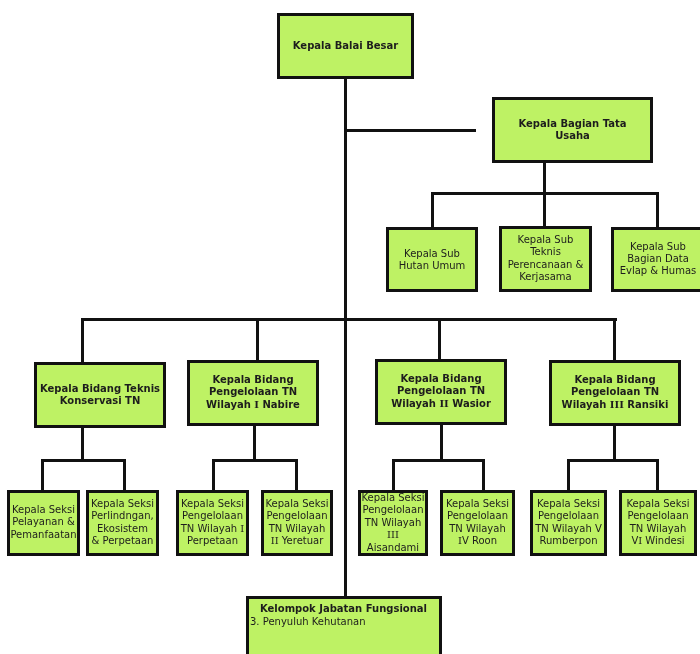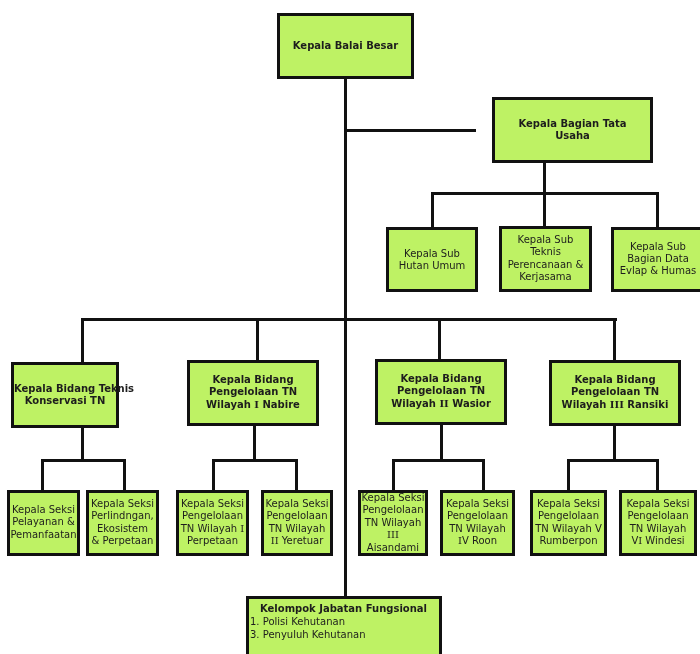--- a/index.html
+++ b/index.html
@@ -24,21 +24,21 @@
   #fungsional .ttl{display:block;font-weight:bold;font-size:10px;
        line-height:13px;text-align:center;}
   #fungsional .it{display:block;font-weight:normal;font-size:10px;line-height:13px;}
 
   
   #kepala-balai-besar{left:277px;top:13px;width:137px;height:66px;}
   #kepala-bagian-tata-usaha{left:492px;top:97px;width:161px;height:66px;}
   #subbag-1{left:386px;top:227px;width:92px;height:65px;}
   #subbag-2{left:499px;top:226px;width:93px;height:66px;}
   #subbag-3{left:611px;top:227px;width:94px;height:65px;}
-  #bidang-1{left:11px;top:362px;width:108px;height:66px;}
+  #bidang-1{left:34px;top:362px;width:132px;height:66px;}
   #bidang-2{left:187px;top:360px;width:132px;height:66px;}
   #bidang-3{left:375px;top:359px;width:132px;height:66px;}
   #bidang-4{left:549px;top:360px;width:132px;height:66px;}
   #seksi-1{left:7px;top:490px;width:73px;height:66px;}
   #seksi-2{left:86px;top:490px;width:73px;height:66px;}
   #seksi-3{left:176px;top:490px;width:73px;height:66px;}
   #seksi-4{left:261px;top:490px;width:72px;height:66px;}
   #seksi-5{left:358px;top:490px;width:70px;height:66px;}
   #seksi-6{left:440px;top:490px;width:75px;height:66px;}
   #seksi-7{left:530px;top:490px;width:77px;height:66px;}
@@ -235,18 +235,17 @@
       <span class="ln">Kepala Seksi</span>
       <span class="ln">Pengelolaan</span>
       <span class="ln">TN Wilayah</span>
       <span class="ln">V<span class="rn">I</span> Windesi</span>
     </div>
   </div>
 
   <div class="box reg" id="fungsional">
     <div class="inner">
       <span class="ttl">Kelompok Jabatan Fungsional</span>
-      <span class="it">1. Polisi Kehutanan</span>
       <span class="it">3. Penyuluh Kehutanan</span>
     </div>
   </div>
 
 </div>
 
 </body></html>

